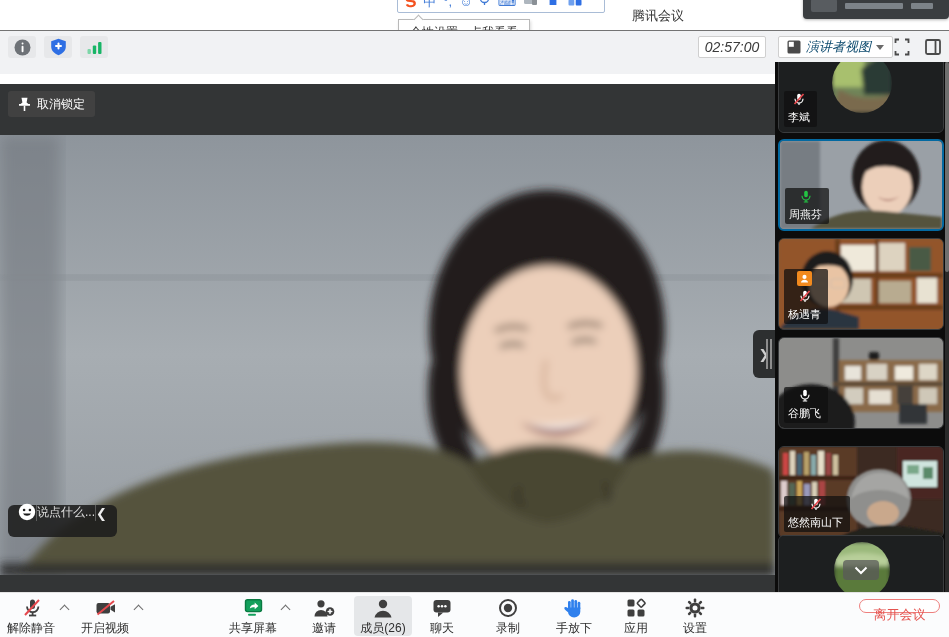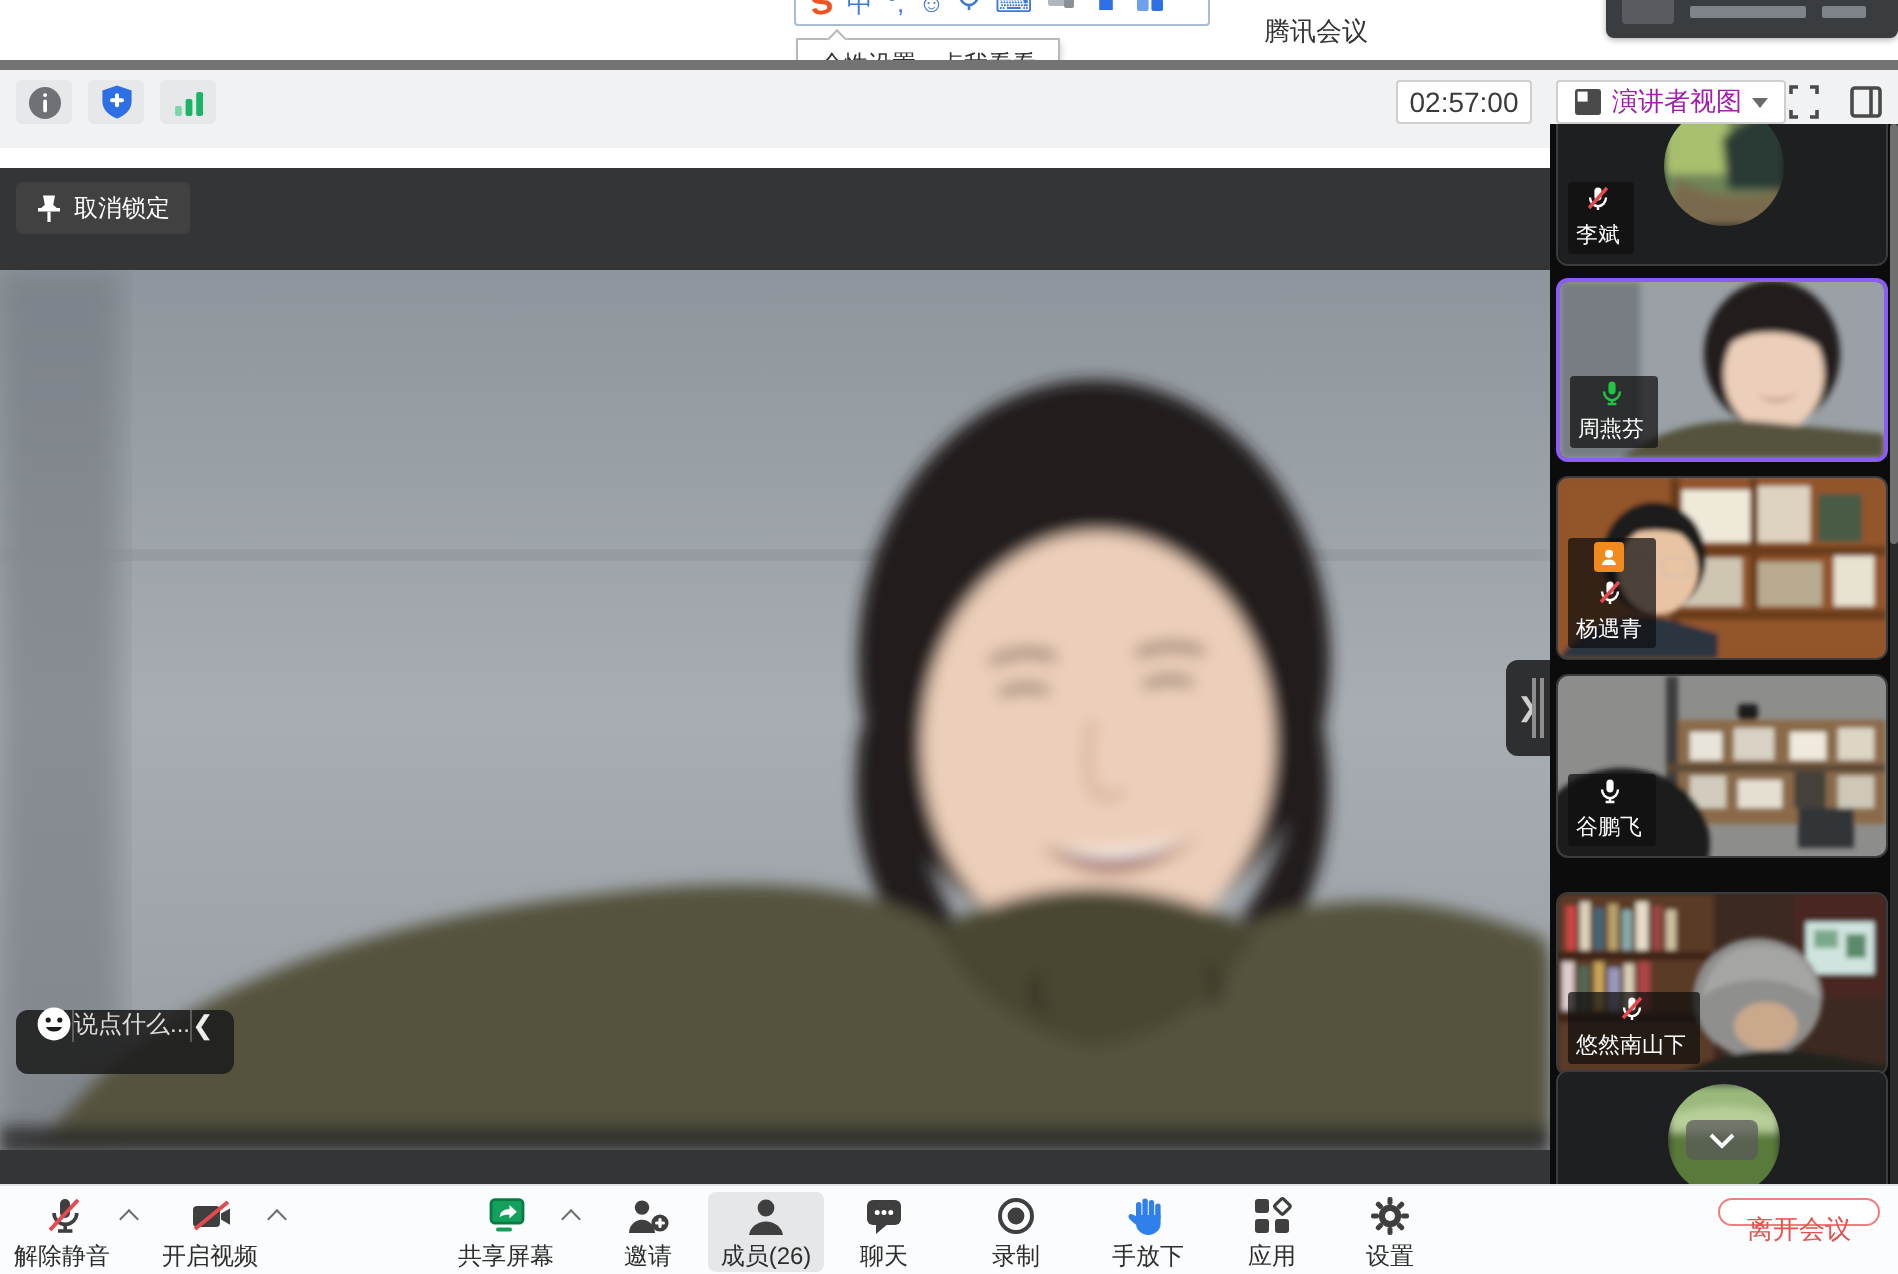--- a/index.html
+++ b/index.html
@@ -17,48 +17,48 @@
     box-shadow:1px 2px 3px rgba(0,0,0,.15); padding:4px 11px; font-size:12px; color:#333; }
   .ime-tooltip .notch { position:absolute; left:16px; top:-4px; width:7px; height:7px; background:#fff;
     border-left:1px solid #b9b9b9; border-top:1px solid #b9b9b9; transform:rotate(45deg); }
   .tray-popup { position:absolute; right:0; top:-8px; width:146px; height:27px; background:#3a3d40;
     border-radius:4px; box-shadow:0 1px 3px rgba(0,0,0,.3); display:flex; align-items:center; padding:0 8px; gap:8px; }
   .tray-chip { width:26px; height:13px; background:#585c60; border-radius:2px; }
   .tray-line { height:6px; background:#8f959b; border-radius:1px; opacity:.8; }
 
   
   .controlbar { position:absolute; left:0; top:30px; width:949px; height:44px; background:#f1f2f4;
-    border-top:5px solid #737373; }
+    border-top:1px solid #737373;font-style:italic; }
   .ctl-chip { position:absolute; top:5px; width:28px; height:22px; background:#e7e8ea; border-radius:3px;
     display:flex; align-items:center; justify-content:center; }
   .timer-box { position:absolute; left:698px; top:5px; width:68px; height:22px; background:#fff;
     border:1px solid #cfcfcf; border-radius:2px; font-size:14px; color:#3a3a3a; text-align:center; line-height:20px; }
   .view-box { position:absolute; left:778px; top:5px; height:22px; background:#fff; border:1px solid #cfcfcf;
-    border-radius:2px; display:flex; align-items:center; gap:5px; padding:0 8px; font-size:13px; color:#a21caf; }
+    border-radius:2px; display:flex; align-items:center; gap:5px; padding:0 8px; font-size:13px; color:#0c4a6e; }
   .caret-down { width:0; height:0; border-left:4px solid transparent; border-right:4px solid transparent;
     border-top:5px solid #6a6a6a; }
   .ctl-right-icon { position:absolute; top:7px; }
 
   
   .stage { position:absolute; left:0; top:62px; width:775px; height:530px; background:#333536; overflow:hidden;margin-top:22px; }
   .main-video { position:absolute; left:0; top:51px; width:775px; height:440px; }
   .pin-btn { position:absolute; left:8px; top:7px; height:26px; background:rgba(66,66,66,.92); border-radius:3px;
     display:flex; align-items:center; gap:6px; padding:0 10px; color:#fff; font-size:12px; }
   .caption-pill { position:absolute; left:8px; top:421px; height:30px; background:rgba(28,28,28,.88);
     border-radius:6px; display:flex; align-items:flex-end; padding:16px 10px; gap:0; color:#ddd; font-size:12px; }
   .cap-div { width:1px; height:16px; background:rgba(255,255,255,.25); }
   .collapse-tab { position:absolute; left:753px; top:246px; width:22px; height:48px; background:#2d2f30;
     border-radius:6px 0 0 6px; display:flex; align-items:center; justify-content:center; color:#cfcfcf; font-size:13px; }
   .grip { position:absolute; width:2px; height:30px; top:255px; background:#8d8d8d; }
 
   
   .sidebar { position:absolute; left:775px; top:62px; width:174px; height:530px; background:#0c0c0c; overflow:hidden; }
   .tile { position:absolute; left:3px; width:166px; height:92px; background:#1d1f20; border:1px solid #3a3c3e;
     border-radius:6px; overflow:hidden; }
-  .tile.active { border:2px solid #8b5cf6; }
+  .tile.active { border:2px solid #0369a1; }
   .nameplate { position:absolute; left:5px; bottom:5px; display:inline-flex; align-items:center; gap:4px;
     background:rgba(15,15,15,.72); border-radius:2px; padding:2px 7px 2px 4px; color:#fff; font-size:11px; white-space:nowrap;flex-direction:column; }
   .host-badge { width:15px; height:15px; background:#f28a1e; border-radius:2px; display:flex;
     align-items:center; justify-content:center; }
   .scroll-chip { position:absolute; left:50%; transform:translateX(-50%); top:24px; width:36px; height:20px;
     background:rgba(90,90,90,.75); border-radius:4px; display:flex; align-items:center; justify-content:center; }
   .sb-track { position:absolute; right:0; top:0; width:4px; height:530px; background:#2a2a2a; }
   .sb-thumb { position:absolute; right:0; top:0; width:4px; height:210px; background:#6f6f6f; border-radius:2px; }
 
   

